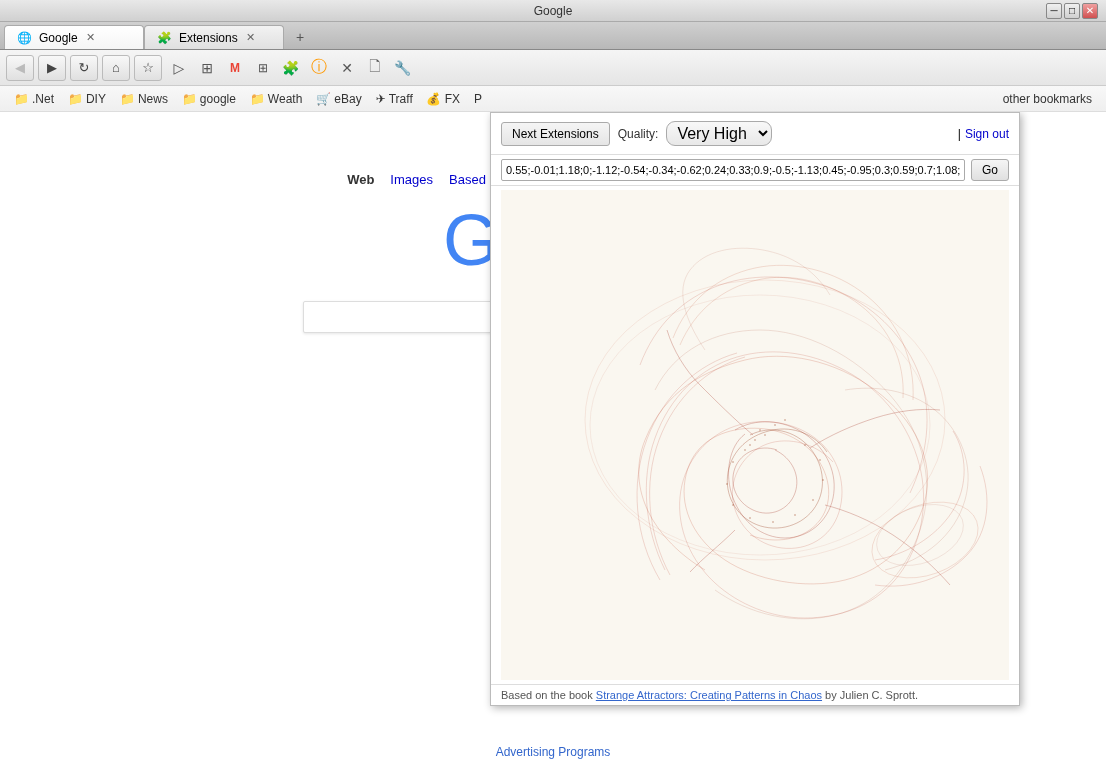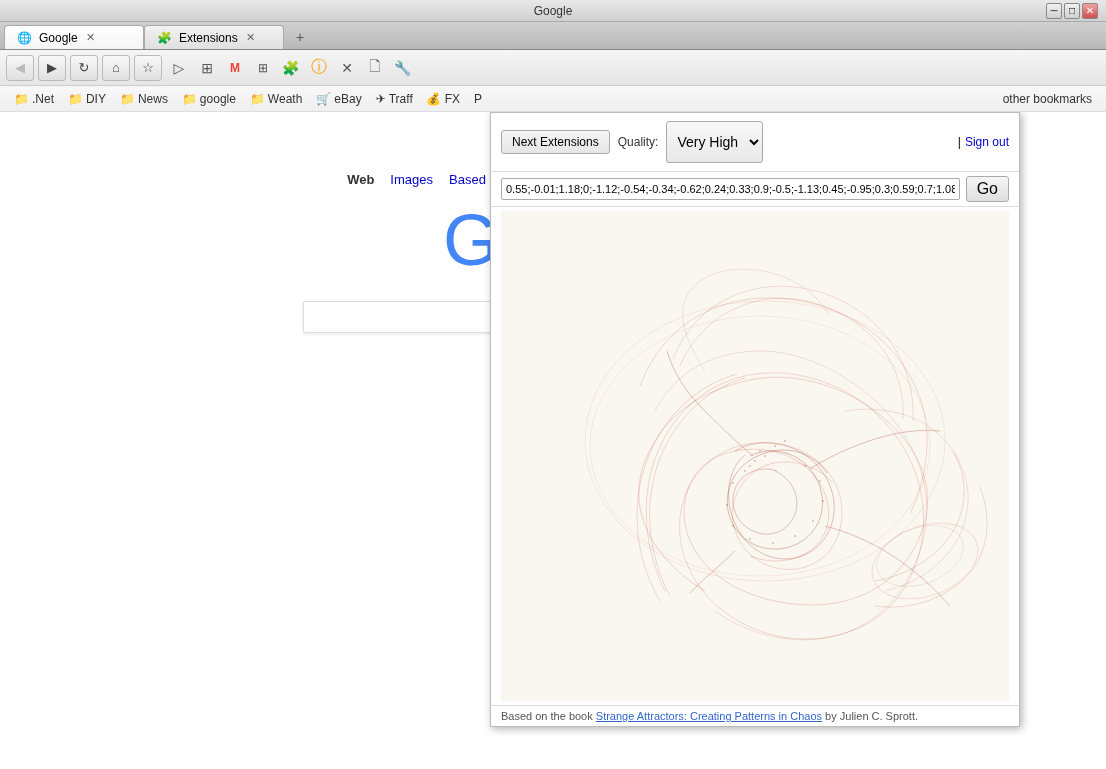--- a/index.html
+++ b/index.html
@@ -274,24 +274,24 @@
       border: 1px solid #aaa;
       border-radius: 3px;
       font-size: 12px;
       cursor: pointer;
     }
     .quality-label {
       font-size: 12px;
       color: #333;
     }
     .quality-select {
-      padding: 11px 6px;
+      padding: 2px 6px;
       border: 1px solid #aaa;
-      border-radius: 3px;
-      font-size: 14px;
+      border-radius: 9px;
+      font-size: 16px;
       background: linear-gradient(to bottom, #f8f8f8, #e8e8e8);
       cursor: pointer;
     }
     .sign-out-area {
       margin-left: auto;
       display: flex;
       align-items: center;
       gap: 4px;
       font-size: 12px;
     }
@@ -319,21 +319,21 @@
       border: 1px solid #aaa;
       border-radius: 2px;
       padding: 0 4px;
       font-size: 11px;
     }
     .go-btn {
       padding: 3px 10px;
       background: linear-gradient(to bottom, #f5f5f5, #e0e0e0);
       border: 1px solid #aaa;
       border-radius: 3px;
-      font-size: 16px;
+      font-size: 12px;
       cursor: pointer;
     }
 
     
     .attractor-canvas {
       width: 508px;
       height: 490px;
       background: #faf7f0;
       margin: 4px 10px;
       display: flex;
@@ -454,20 +454,23 @@
       <a>Shopping</a>
       <a>Gmail</a>
       <a>more ▾</a>
     </div>
     <div class="google-logo">
       <span>G</span><span>o</span><span>o</span><span>g</span><span>l</span><span>e</span>
     </div>
     <input class="google-search-box" type="text" style="">
     <div style="display:flex; gap:8px;">
       <button class="google-search-btn">Google Search</button>
+    </div>
+    <div class="google-bottom">
+      <a>Advertising Programs</a>
     </div>
   </div>
 
   <div class="extension-popup">
     <div class="popup-header">
       <button class="next-attractor-btn">Next Extensions</button>
       <span class="quality-label">Quality:</span>
       <select class="quality-select">
         <option>Low</option>
         <option>Medium</option>

